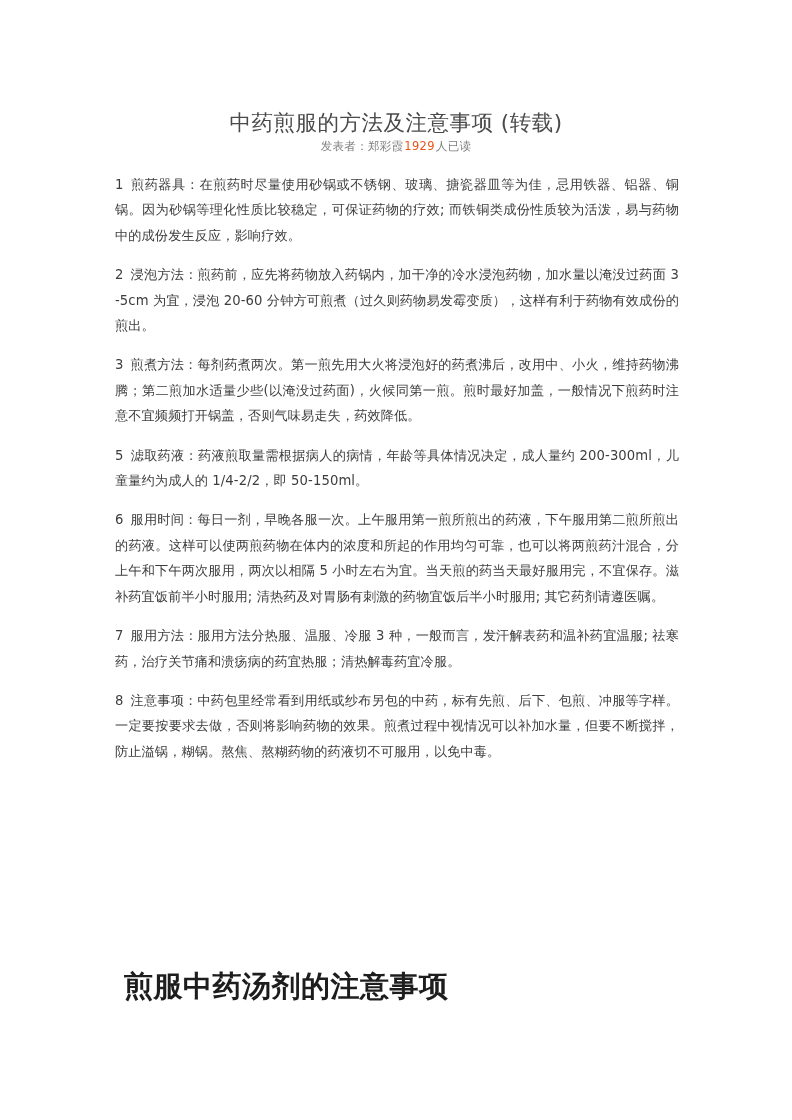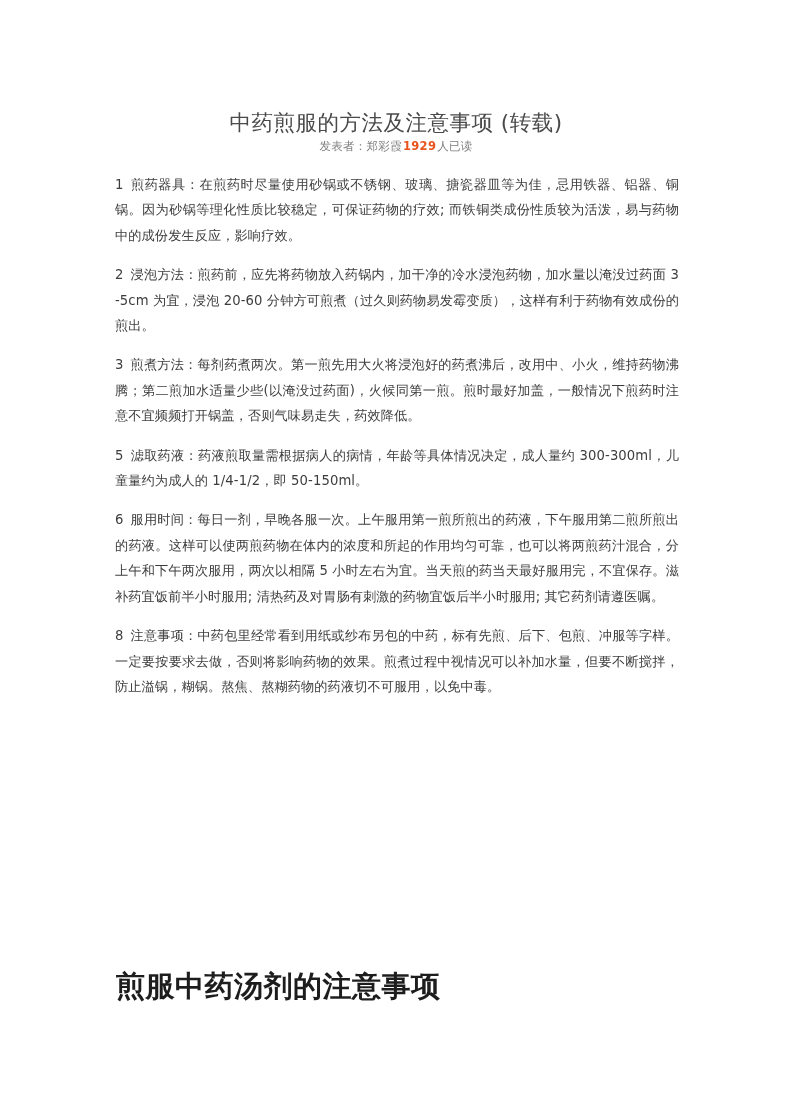--- a/index.html
+++ b/index.html
@@ -47,21 +47,21 @@
     width: 792px;
     text-align: center;
     font-size: 11.5px;
     font-weight: 400;
     color: #7d7d7d;
     letter-spacing: 0.3px;
     line-height: 1.4;
   }
   .doc-byline .count {
     color: #e8541c;
-    font-weight: 700;
+    font-weight: 400;
     padding: 0 1px;
   }
 
   
   .body-block {
     position: absolute;
     left: 115px;
     top: 172px;
     width: 564px;
   }
@@ -80,21 +80,21 @@
 
   .para .num {
     display: inline;
     padding-right: 7px;
     font-family: "DejaVu Sans", "Liberation Sans", sans-serif;
   }
 
   
   .section-heading {
     position: absolute;
-    left: 116px;
+    left: 124px;
     top: 944px;
     width: 600px;
     font-family: "DejaVu Serif", "Liberation Serif", serif;
     font-size: 29px;
     font-weight: 700;
     color: #1d1d1d;
     letter-spacing: 0.5px;
     line-height: 1.3;
     white-space: nowrap;
   }
@@ -112,24 +112,25 @@
 
   <div class="body-block">
 
     <p class="para"><span class="num">1</span><span>煎药器具：在煎药时尽量使用砂锅或不锈钢、玻璃、搪瓷器皿等为佳，忌用铁器、铝器、铜锅。因为砂锅等理化性质比较稳定，可保证药物的疗效; 而铁铜类成份性质较为活泼，易与药物中的成份发生反应，影响疗效。</span></p>
 
     <p class="para"><span class="num">2</span><span>浸泡方法：煎药前，应先将药物放入药锅内，加干净的冷水浸泡药物，加水量以淹没过药面 3-5cm 为宜，浸泡 20-60 分钟方可煎煮（过久则药物易发霉变质），这样有利于药物有效成份的煎出。</span></p>
 
     <p class="para"><span class="num">3</span><span>煎煮方法：每剂药煮两次。第一煎先用大火将浸泡好的药煮沸后，改用中、小火，维持药物沸腾；第二煎加水适量少些(以淹没过药面)，火候同第一煎。煎时最好加盖，一般情况下煎药时注意不宜频频打开锅盖，否则气味易走失，药效降低。</span></p>
 
 
-    <p class="para"><span class="num">5</span><span>滤取药液：药液煎取量需根据病人的病情，年龄等具体情况决定，成人量约 300-300ml，儿童量约为成人的 1/4-1/2，即 50-150ml。</span></p>
+    <p class="para"><span class="num">5</span><span>滤取药液：药液煎取量需根据病人的病情，年龄等具体情况决定，成人量约 200-300ml，儿童量约为成人的 1/4-2/2，即 50-150ml。</span></p>
 
     <p class="para"><span class="num">6</span><span>服用时间：每日一剂，早晚各服一次。上午服用第一煎所煎出的药液，下午服用第二煎所煎出的药液。这样可以使两煎药物在体内的浓度和所起的作用均匀可靠，也可以将两煎药汁混合，分上午和下午两次服用，两次以相隔 5 小时左右为宜。当天煎的药当天最好服用完，不宜保存。滋补药宜饭前半小时服用; 清热药及对胃肠有刺激的药物宜饭后半小时服用; 其它药剂请遵医嘱。</span></p>
 
+    <p class="para"><span class="num">7</span><span>服用方法：服用方法分热服、温服、冷服 3 种，一般而言，发汗解表药和温补药宜温服; 祛寒药，治疗关节痛和溃疡病的药宜热服；清热解毒药宜冷服。</span></p>
 
     <p class="para"><span class="num">8</span><span>注意事项：中药包里经常看到用纸或纱布另包的中药，标有先煎、后下、包煎、冲服等字样。一定要按要求去做，否则将影响药物的效果。煎煮过程中视情况可以补加水量，但要不断搅拌，防止溢锅，糊锅。熬焦、熬糊药物的药液切不可服用，以免中毒。</span></p>
 
   </div>
 
   <h2 class="section-heading">煎服中药汤剂的注意事项</h2>
 
 </div>
 
 </body></html>

